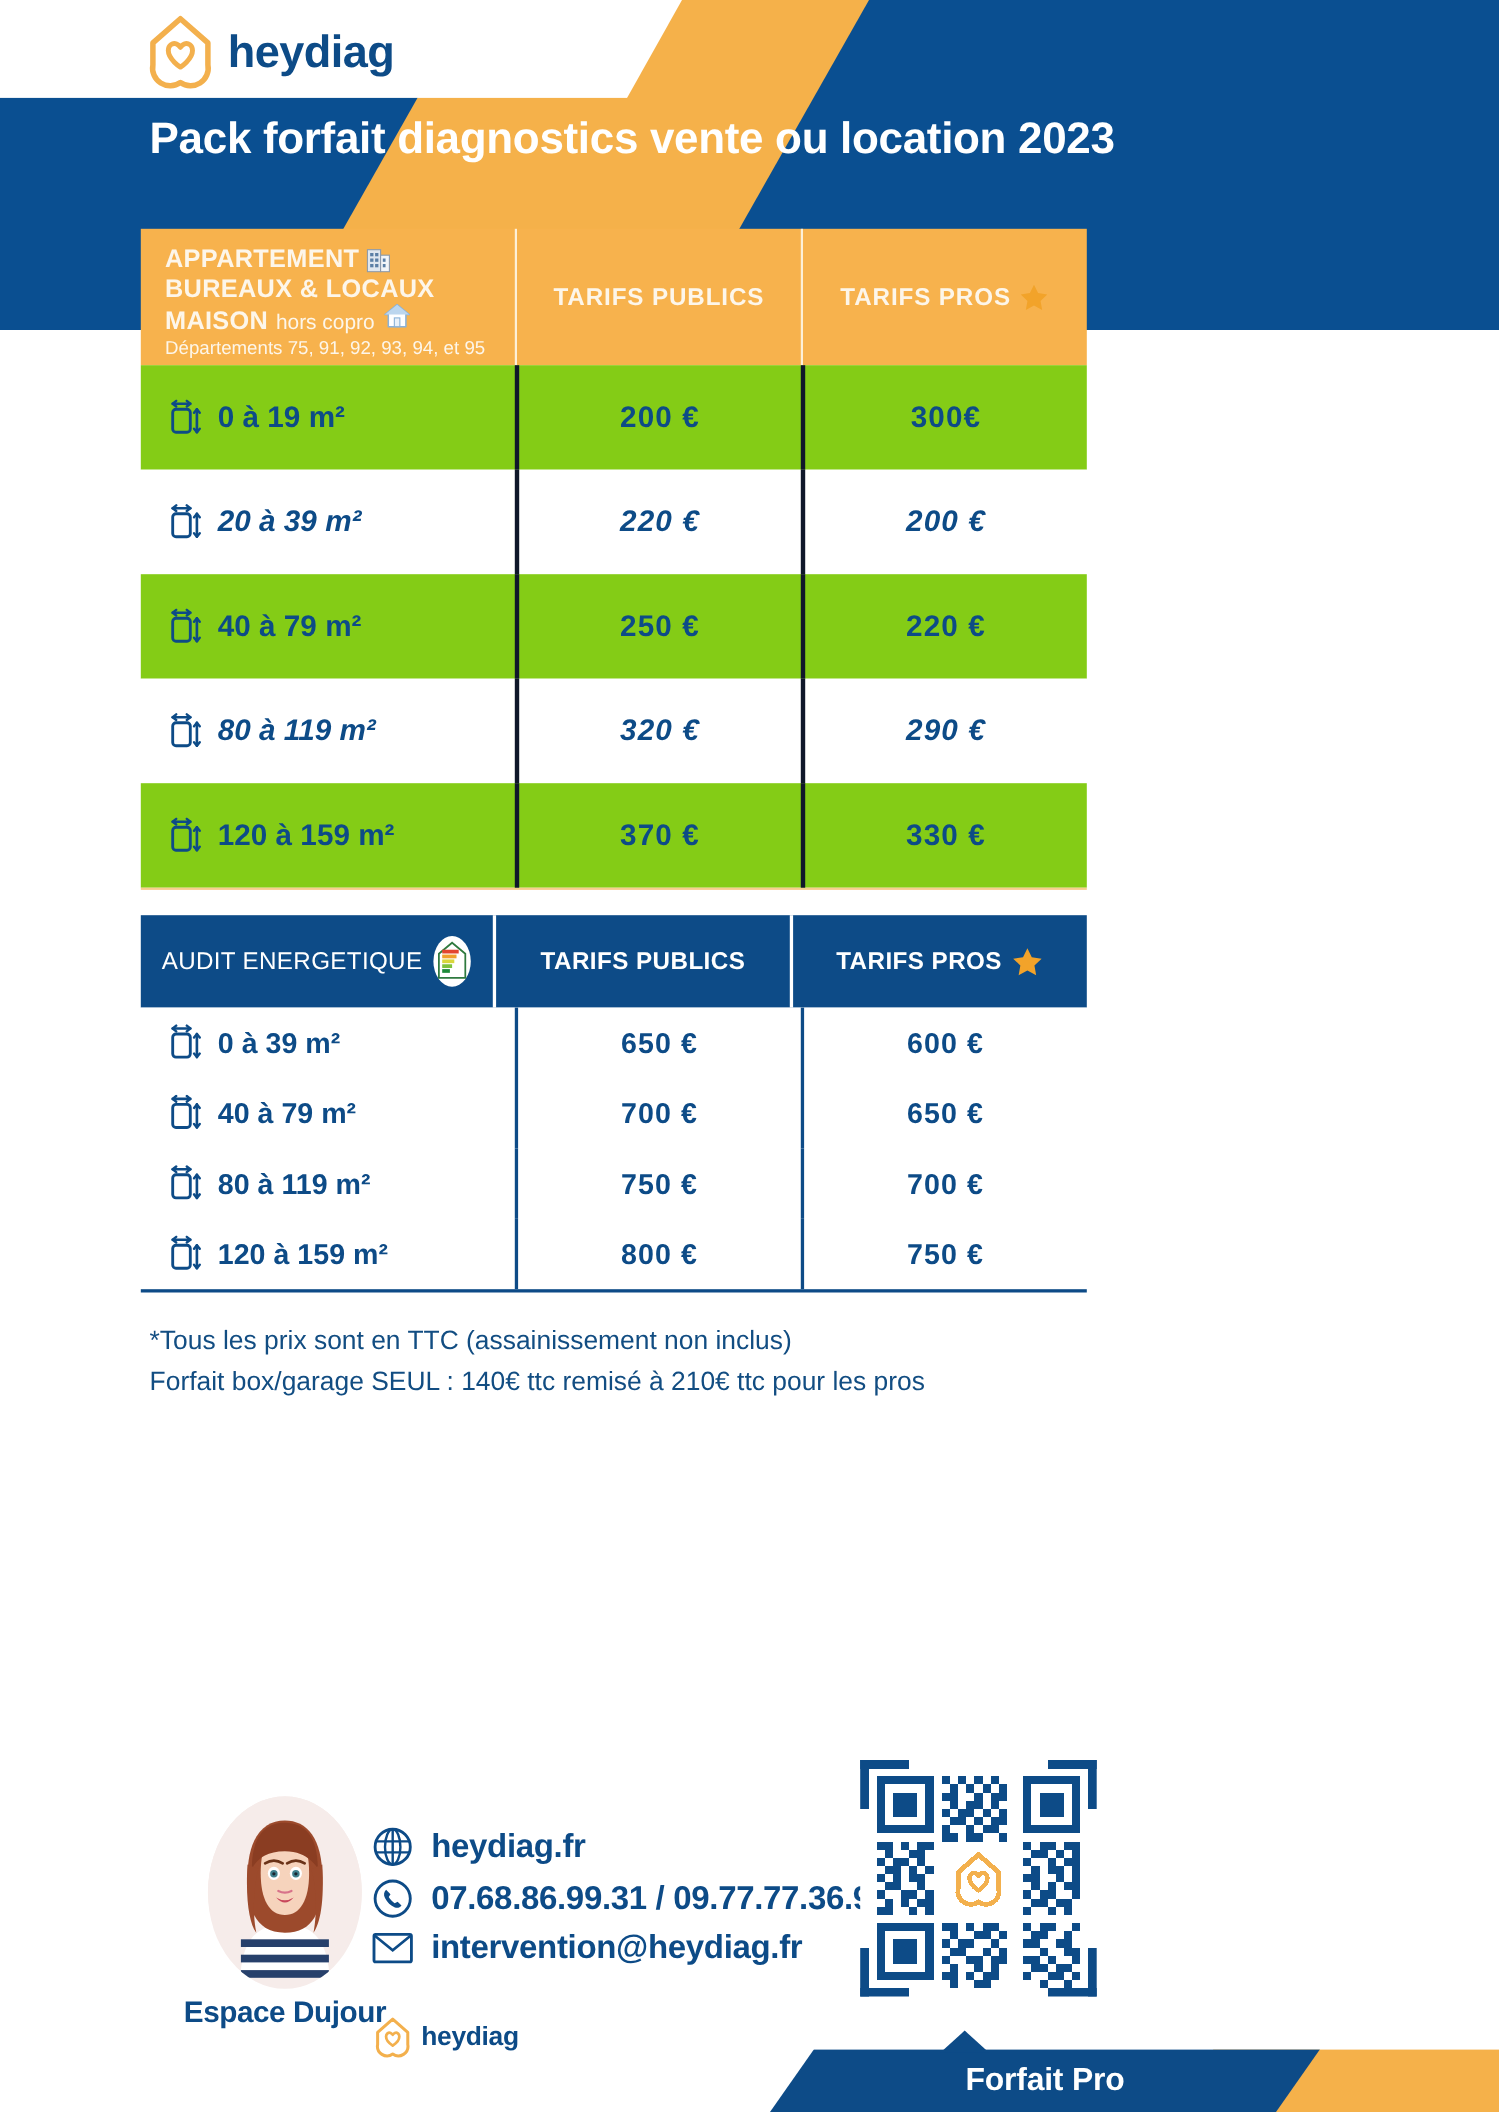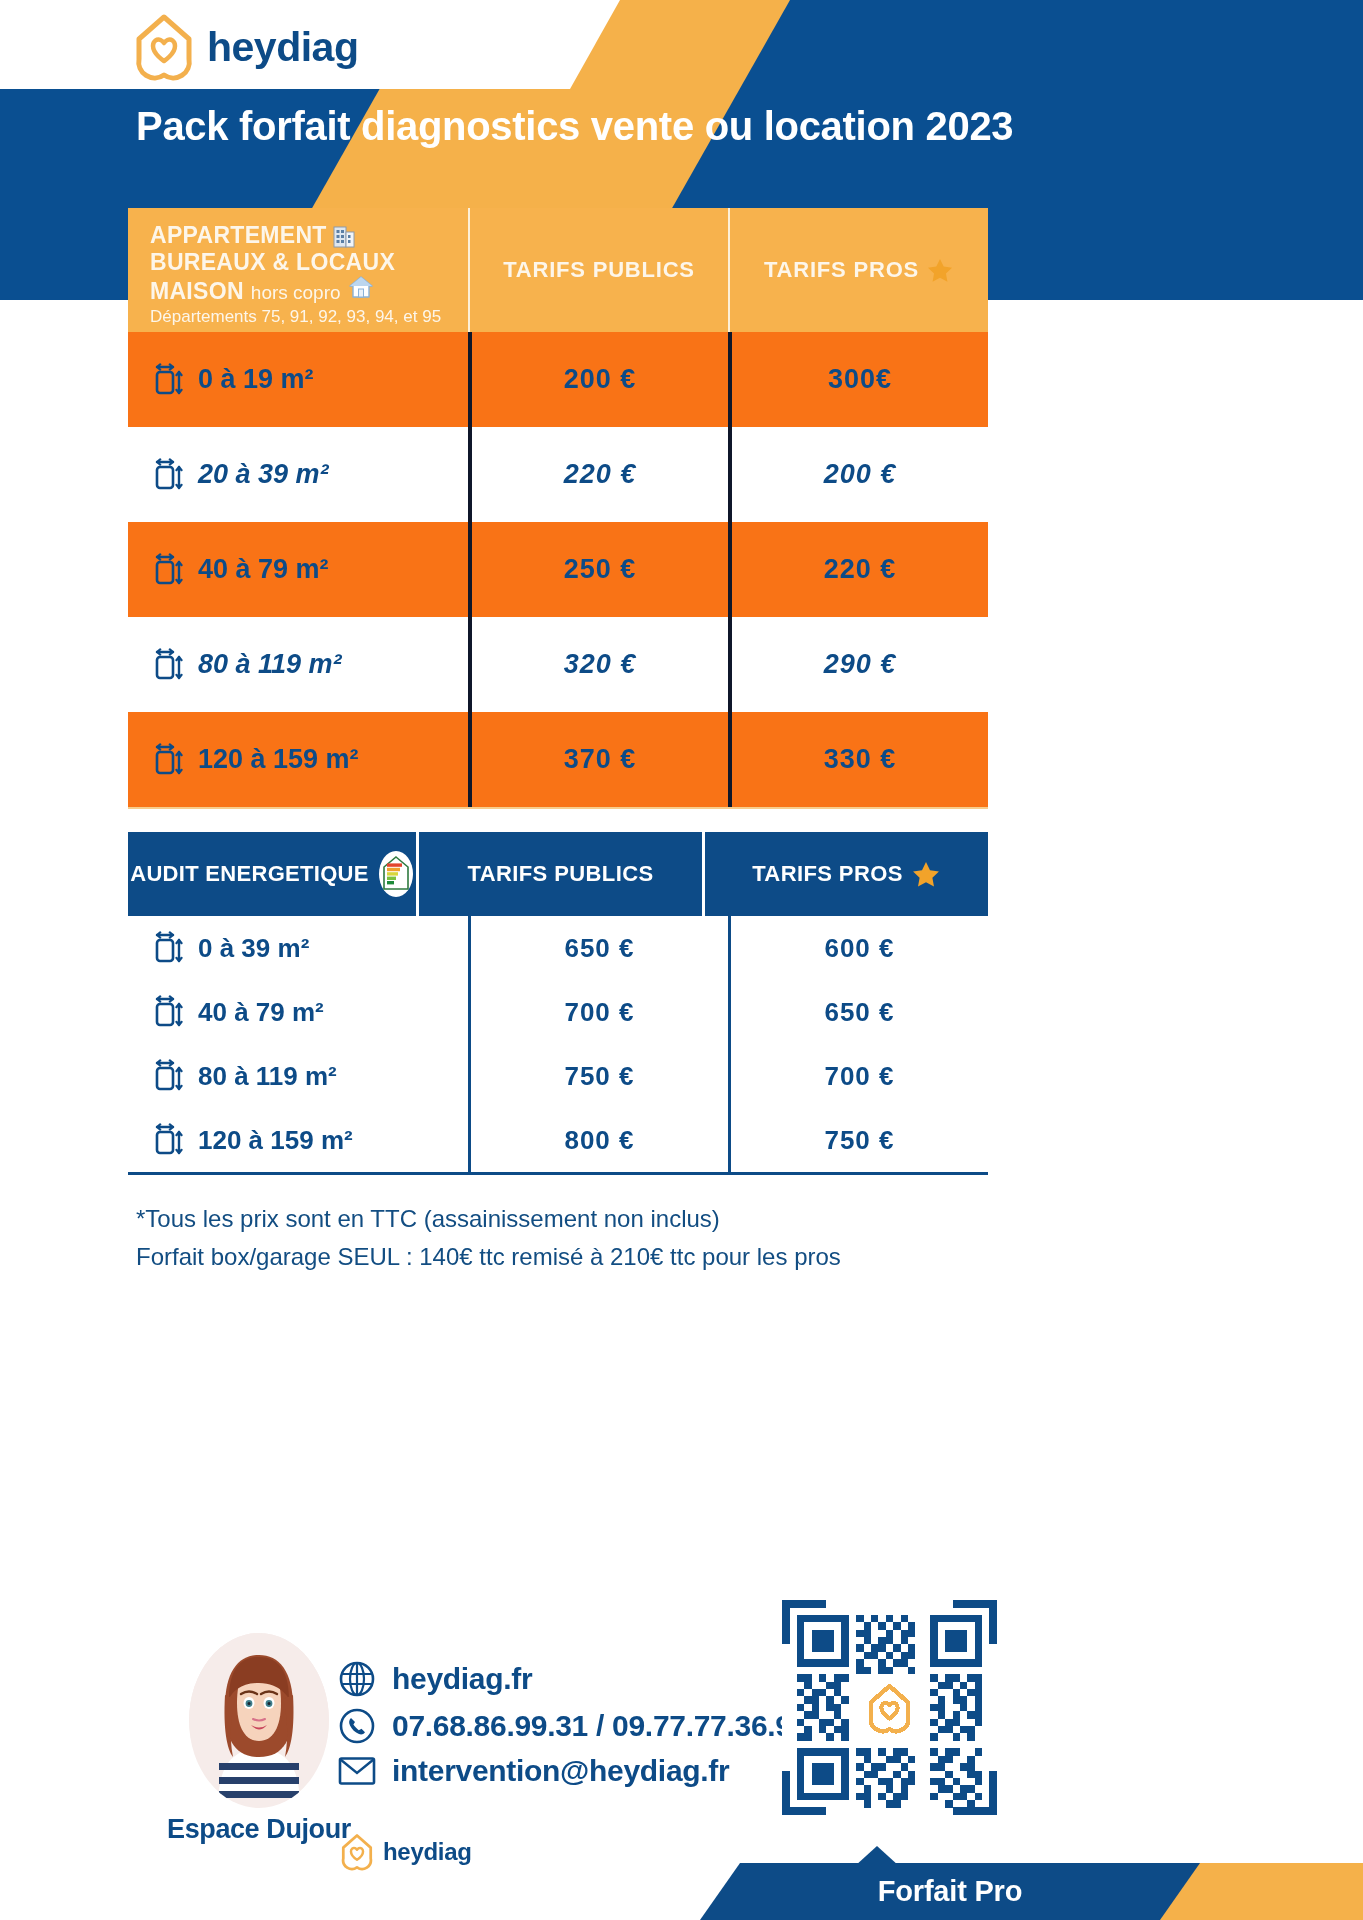--- a/index.html
+++ b/index.html
@@ -101,21 +101,21 @@
   .hd-l1 { font-size: 23px; font-weight: bold; letter-spacing: 0.3px; line-height: 1.16; display:flex; align-items:center; gap:6px;}
   .hd-l2 { font-size: 23px; font-weight: bold; letter-spacing: 0.3px; line-height: 1.16; }
   .hd-l3 { font-size: 23px; font-weight: bold; letter-spacing: 0.3px; line-height: 1.16; display:flex; align-items:baseline; gap:7px;}
   .hd-l3 .thin { font-size: 19px; font-weight: normal; letter-spacing: 0; }
   .hd-l4 { font-size: 17px; font-weight: normal; line-height: 1.3; margin-top: 1px;}
 
   .t1-row {
     display: flex;
     height: 95px;
   }
-  .t1-row.alt { background: #f97316; }
+  .t1-row.alt { background: #84cc16; }
   .t1-row.plain { background: #ffffff; font-style: italic; }
   .t1-row .c1 {
     width: 340px;
     display: flex;
     align-items: center;
     padding-left: 26px;
     gap: 14px;
     color: #0d4b87;
     font-size: 27px;
     font-weight: bold;
@@ -143,28 +143,28 @@
     left: 128px; top: 832px;
     width: 860px;
     z-index: 7;
   }
   .t2-head {
     display: flex;
     background: #0d4b87;
     height: 84px;
   }
   .t2-head .c1 {
-    width: 288px;
+    width: 320px;
     display: flex;
     align-items: center;
     justify-content: center;
     gap: 9px;
     color: #ffffff;
     font-size: 22px;
-    font-weight: bold;
+    font-weight: normal;
     letter-spacing: 0.3px;
   }
   .t2-head .c2, .t2-head .c3 {
     flex: 1;
     display: flex;
     align-items: center;
     justify-content: center;
     gap: 8px;
     border-left: 3px solid #ffffff;
     color: #ffffff;

